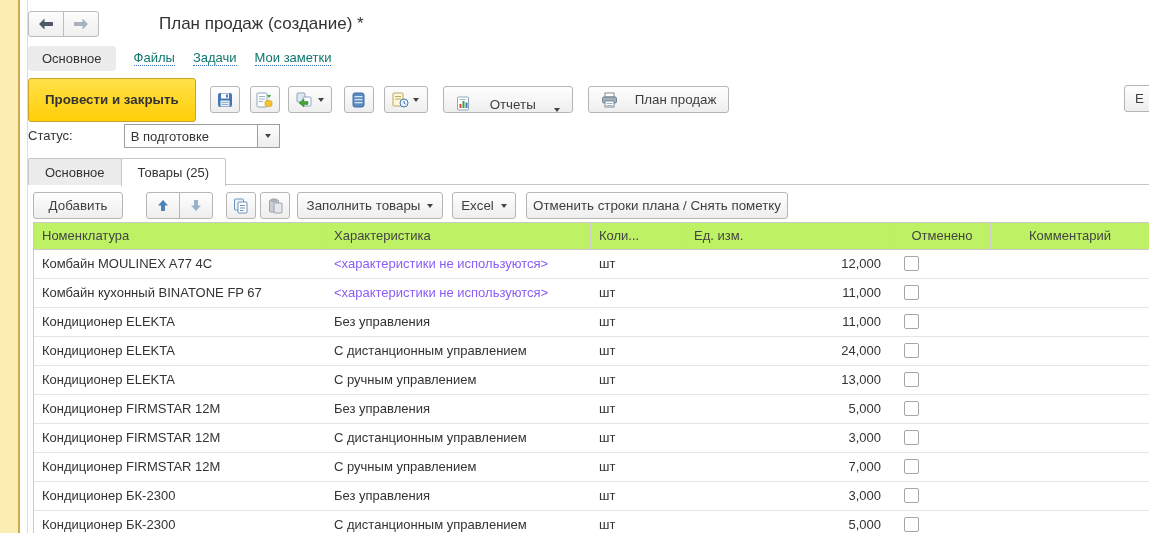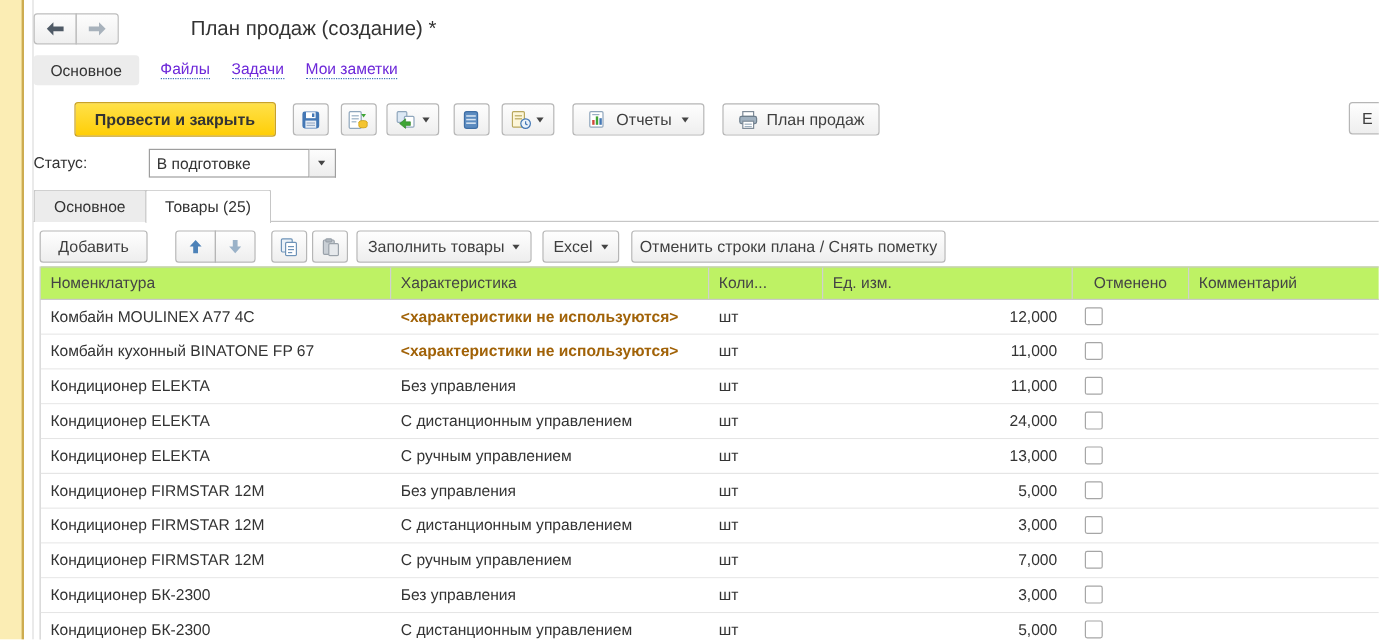--- a/index.html
+++ b/index.html
@@ -20,29 +20,29 @@
   .nav-group { display:flex; }
   .nav-btn { width:36px; height:26px; border:1px solid #BDBDBD; background:linear-gradient(#FDFDFD,#EFEFEF);
     display:flex; align-items:center; justify-content:center; }
   .nav-btn.back { border-radius:3px 0 0 3px; }
   .nav-btn.fwd { border-radius:0 3px 3px 0; margin-left:-1px; }
   .page-title { margin-left:60px; font-size:17px; color:#333; white-space:nowrap; }
 
   
   .navtabs { display:flex; align-items:center; margin-top:12px; height:26px; }
   .navtab-pill { background:#ECECEC; border-radius:3px; padding:5px 14px; color:#333; }
-  .navtab-link { margin-left:18px; color:#6d28d9; border-bottom:1px dotted #3A72B8; cursor:pointer; line-height:15px; }
+  .navtab-link { margin-left:18px; color:#0f766e; border-bottom:1px dotted #3A72B8; cursor:pointer; line-height:15px; }
 
   
   .cmdbar { display:flex; align-items:center; margin-top:14px; height:29px; position:relative; }
   .btn { display:inline-flex; align-items:center; justify-content:center; height:27px;
     padding:0 12px; border:1px solid #B6B6B6; border-radius:3px;
     background:linear-gradient(#FEFEFE,#EEEEEE); color:#3F3F3F; white-space:nowrap; cursor:pointer; }
-  .btn-yellow { height:29px; padding:0 16px; font-weight:bold; color:#333;
-    background:linear-gradient(#FFE14A,#FFCE06); border:1px solid #C9A227; border-radius:3px;margin-left:34px; }
+  .btn-yellow { height:44px; padding:0 16px; font-weight:bold; color:#333;
+    background:linear-gradient(#FFE14A,#FFCE06); border:1px solid #C9A227; border-radius:3px; }
   .icon-btn { width:30px; padding:0; }
   .icon-btn.wide { width:44px; gap:4px; }
   .caret { width:0; height:0; border-left:3.5px solid transparent; border-right:3.5px solid transparent;
     border-top:4px solid #444; display:inline-block; }
   .gap14{margin-left:14px}.gap10{margin-left:10px}.gap8{margin-left:8px}.gap12{margin-left:12px}
   .gap9{margin-left:9px}.gap15{margin-left:15px}.gap23{margin-left:23px}.gap13{margin-left:13px}
   .gap4{margin-left:4px}.gap7{margin-left:7px}
   .more-btn { position:absolute; left:1096px; top:0; width:60px; justify-content:flex-start; padding-left:10px; }
 
   
@@ -71,22 +71,22 @@
   
   .grid { margin-top:3px; margin-left:5px; width:1116px; border-left:1px solid #C9C9C9; }
   .grid-head { display:flex; height:28px; background:#bef264; border-top:1px solid #C9C9C9;
     border-bottom:1px solid #C9C9C9; color:#444; }
   .hcell { padding:0 8px; line-height:26px; border-right:1px solid #D0D0D0; white-space:nowrap;
     overflow:hidden; text-overflow:clip; }
   .hcell.last { border-right:none; flex:1; }
   .grid-row { display:flex; height:29px; border-bottom:1px solid #E5E5E5; background:#fff; }
   .cell { padding:0 8px; line-height:28px; white-space:nowrap; overflow:hidden; }
   .c-nom { width:292px; } .c-chr { width:265px; } .c-unit { width:208px; }
-  .c-qty { width:95px; text-align:right; padding-right:13px; } .c-cnl { width:97px; } .c-com { flex:1; }
-  .cell.gray { color:#a16207;font-weight:bold; }
+  .c-qty { width:95px; text-align:right; padding-right:13px; } .c-cnl { width:97px; } .c-com { flex:1;text-align:center; }
+  .cell.gray { color:#8b5cf6; }
   .checkbox { display:inline-block; width:15px; height:15px; border:1px solid #A6A6A6; border-radius:2px;
     background:#fff; margin:6px 0 0 10px; cursor:pointer; }
 
   svg { display:block; }
 </style>
 </head>
 <body>
 
 <div class="left-stripe"></div>
 <div class="splitter"></div>
@@ -178,35 +178,35 @@
             <rect x="1" y="1" width="10" height="13" rx="1" fill="#FDF6D8" stroke="#B9A85E"></rect>
             <rect x="3" y="4" width="6" height="1" fill="#B9A85E"></rect>
             <rect x="3" y="6.5" width="6" height="1" fill="#B9A85E"></rect>
             <circle cx="12" cy="11" r="4" fill="#EAF2FA" stroke="#4377B5"></circle>
             <path d="M12 9 v2.2 l1.6 1" stroke="#4377B5" stroke-width="1" fill="none"></path>
           </svg>
       </span>
       <span class="caret"></span>
     </button>
 
-    <button class="btn gap15" style="gap:8px;">
+    <button class="btn gap15" style="gap:18px;align-items:flex-end;">
       <span>
         <svg width="16" height="16" viewBox="0 0 16 16">
             <rect x="1.5" y="1" width="11" height="13" rx="1" fill="#fff" stroke="#8FA6BC"></rect>
             <rect x="3.5" y="8" width="2" height="4" fill="#D04A3A"></rect>
             <rect x="6.5" y="5" width="2" height="7" fill="#3FA535"></rect>
             <rect x="9.5" y="6.5" width="2" height="5.5" fill="#4377B5"></rect>
             <rect x="3.5" y="3" width="6" height="1" fill="#9AB0C4"></rect>
           </svg>
       </span>
       <span>Отчеты</span>
       <span class="caret"></span>
     </button>
 
-    <button class="btn gap15" style="gap:7px;">
+    <button class="btn gap15" style="gap:17px;">
       <span>
         <svg width="17" height="16" viewBox="0 0 17 16">
             <rect x="4" y="1" width="9" height="4" fill="#fff" stroke="#7E8B98"></rect>
             <rect x="1.5" y="5" width="14" height="6" rx="1.5" fill="#9FB0BF" stroke="#6E7E8C"></rect>
             <rect x="4" y="9" width="9" height="6" fill="#fff" stroke="#7E8B98"></rect>
             <rect x="5.5" y="11" width="6" height="1" fill="#9FB0BF"></rect>
             <rect x="5.5" y="13" width="6" height="1" fill="#9FB0BF"></rect>
           </svg>
       </span>
       <span>План продаж</span>

